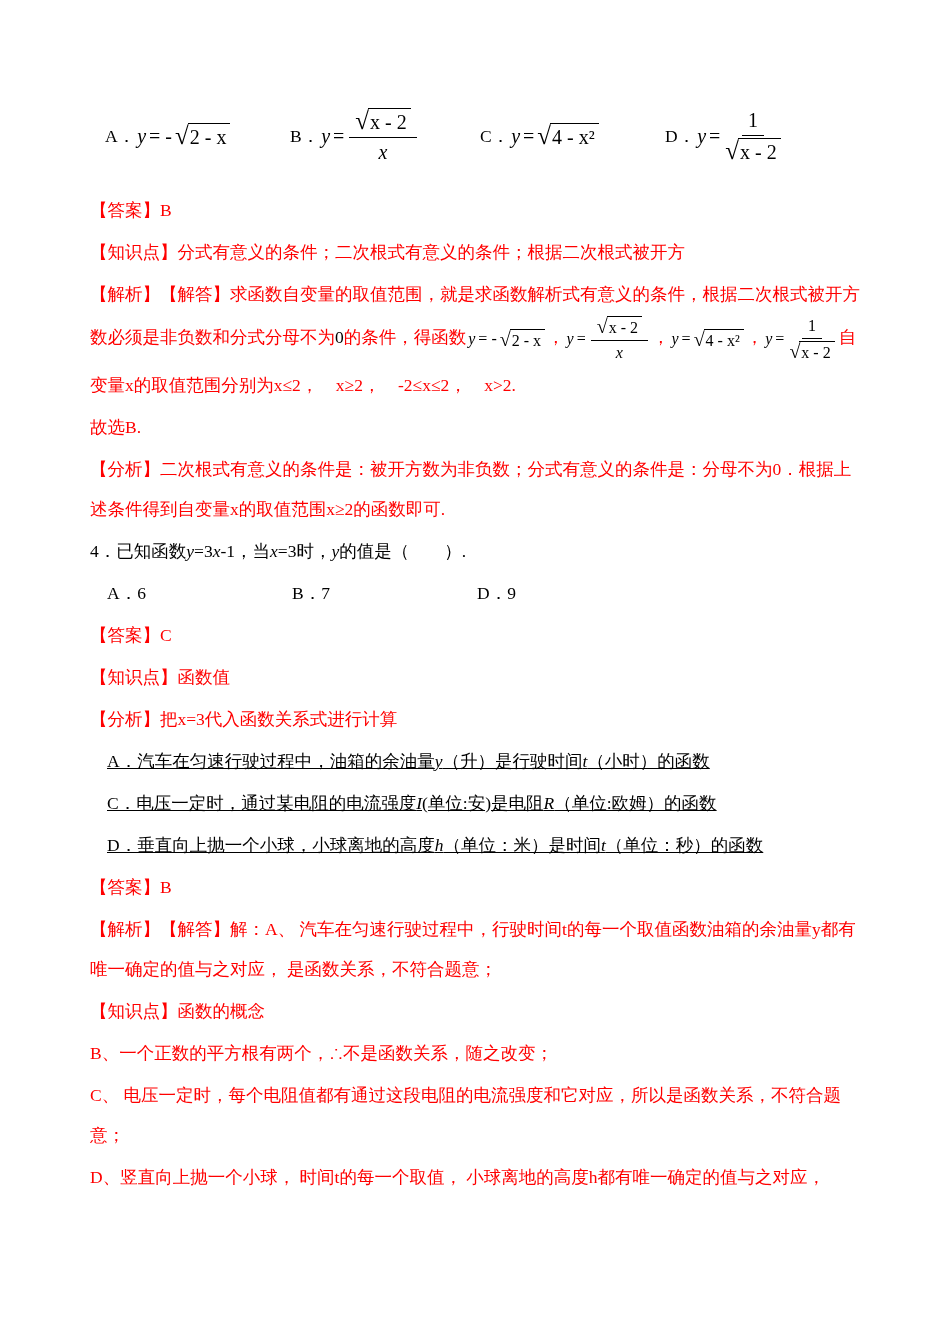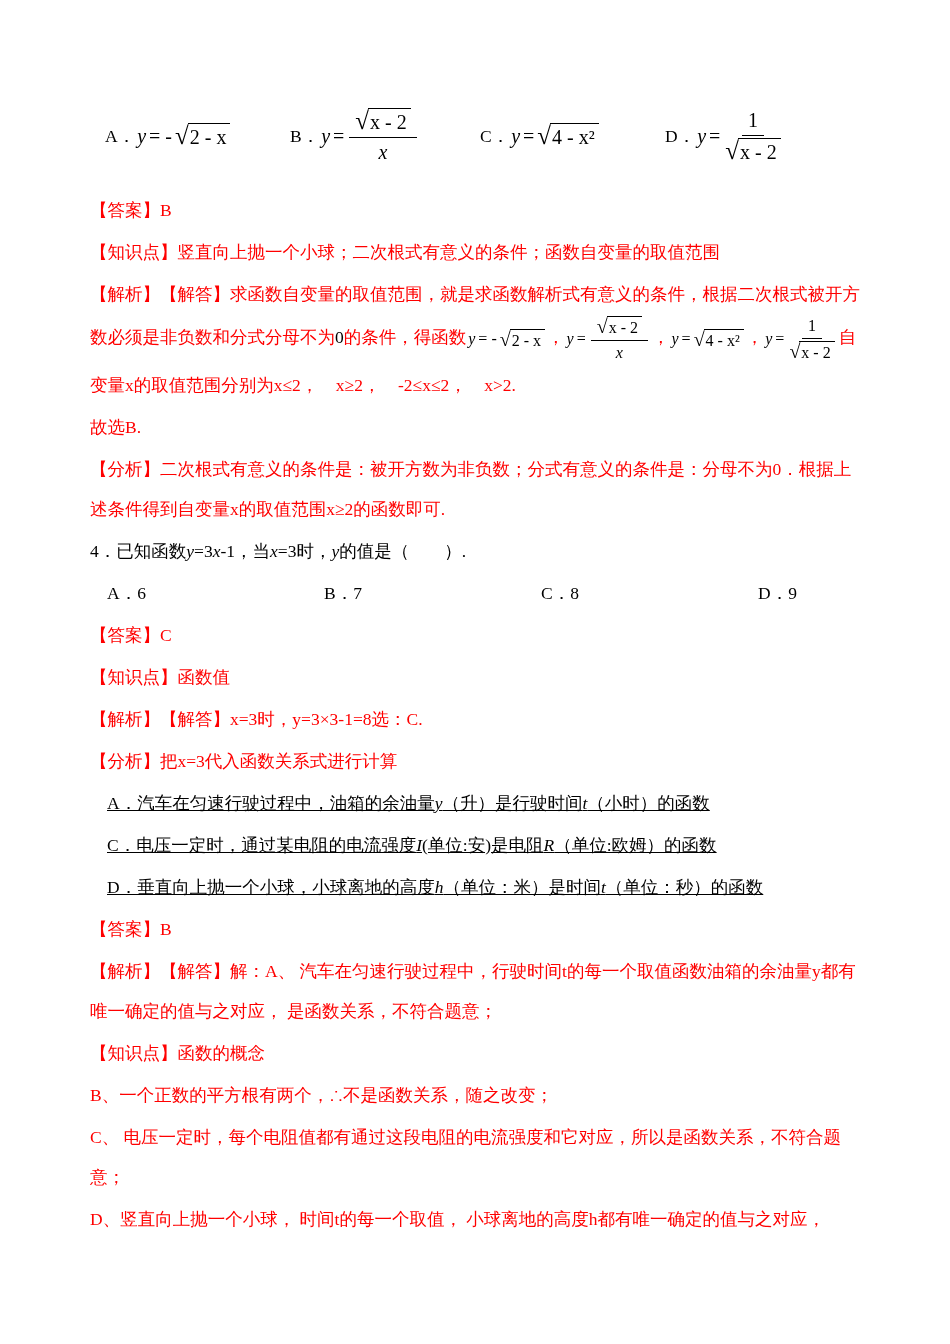--- a/index.html
+++ b/index.html
@@ -18,21 +18,20 @@
   .line { line-height: 40px; margin: 2px; }
   .red { color: #ff0000; }
   .black { color: #000000; }
   .indent { padding-left: 17px; text-decoration: underline; }
 
   
   .opts-grid {
     display: grid;
     grid-template-columns: 185px 185px 185px auto;
     padding-left: 17px;
-    gap: 32px;
   }
   .opts-row-math {
     display: grid;
     grid-template-columns: 185px 190px 185px auto;
     align-items: center;
     padding-left: 17px;
     margin-bottom: 22px;
     min-height: 64px;
   }
   .opt { display: inline-flex; align-items: center; white-space: nowrap; }
@@ -130,21 +129,21 @@
               <span class="sqrt-sym">√</span>
               <span class="sqrt-rad">x - 2</span>
             </span>
           </span>
         </span>
       </span>
     </span>
   </div>
 
   <p class="line red">【答案】B</p>
-  <p class="line red">【知识点】竖直向上抛一个小球；二次根式有意义的条件；函数自变量的取值范围</p>
+  <p class="line red">【知识点】分式有意义的条件；二次根式有意义的条件；根据二次根式被开方</p>
   <p class="line red">【解析】【解答】求函数自变量的取值范围，就是求函数解析式有意义的条件，根据二次根式被开方</p>
 
   <p class="line red">
     <span>数必须是非负数和分式分母不为</span><span class="black">0</span><span>的条件，得函数</span><span class="eq eq-sm">
         <i>y</i>
         <span class="rel">= -</span>
         <span class="sqrt">
           <span class="sqrt-sym">√</span>
           <span class="sqrt-rad">2 - x</span>
         </span>
@@ -184,27 +183,25 @@
 
   <p class="line red">变量x的取值范围分别为x≤2，　x≥2，　-2≤x≤2，　x&gt;2.</p>
   <p class="line red">故选B.</p>
   <p class="line red">【分析】二次根式有意义的条件是：被开方数为非负数；分式有意义的条件是：分母不为0．根据上述条件得到自变量x的取值范围x≥2的函数即可.</p>
 
   <p class="line"><span>4．已知函数</span><i>y</i><span>=3</span><i>x</i><span>-1，当</span><i>x</i><span>=3时，</span><i>y</i><span>的值是（　　）.</span></p>
 
   <div class="opts-grid line">
     <span>A．6</span>
     <span>B．7</span>
-    <span>C．8</span>
     <span>D．9</span>
   </div>
 
   <p class="line red">【答案】C</p>
   <p class="line red">【知识点】函数值</p>
-  <p class="line red">【解析】【解答】x=3时，y=3×3-1=8选：C.</p>
   <p class="line red">【分析】把x=3代入函数关系式进行计算</p>
 
 
   <p class="line indent"><span>A．汽车在匀速行驶过程中，油箱的余油量</span><i>y</i><span>（升）是行驶时间</span><i>t</i><span>（小时）的函数</span></p>
   <p class="line indent"><span>C．电压一定时，通过某电阻的电流强度</span><i>I</i><span>(单位:安)是电阻</span><i>R</i><span>（单位:欧姆）的函数</span></p>
   <p class="line indent"><span>D．垂直向上抛一个小球，小球离地的高度</span><i>h</i><span>（单位：米）是时间</span><i>t</i><span>（单位：秒）的函数</span></p>
 
   <p class="line red">【答案】B</p>
   <p class="line red">【解析】【解答】解：A、 汽车在匀速行驶过程中，行驶时间t的每一个取值函数油箱的余油量y都有唯一确定的值与之对应， 是函数关系，不符合题意；</p>
   <p class="line red">【知识点】函数的概念</p>

